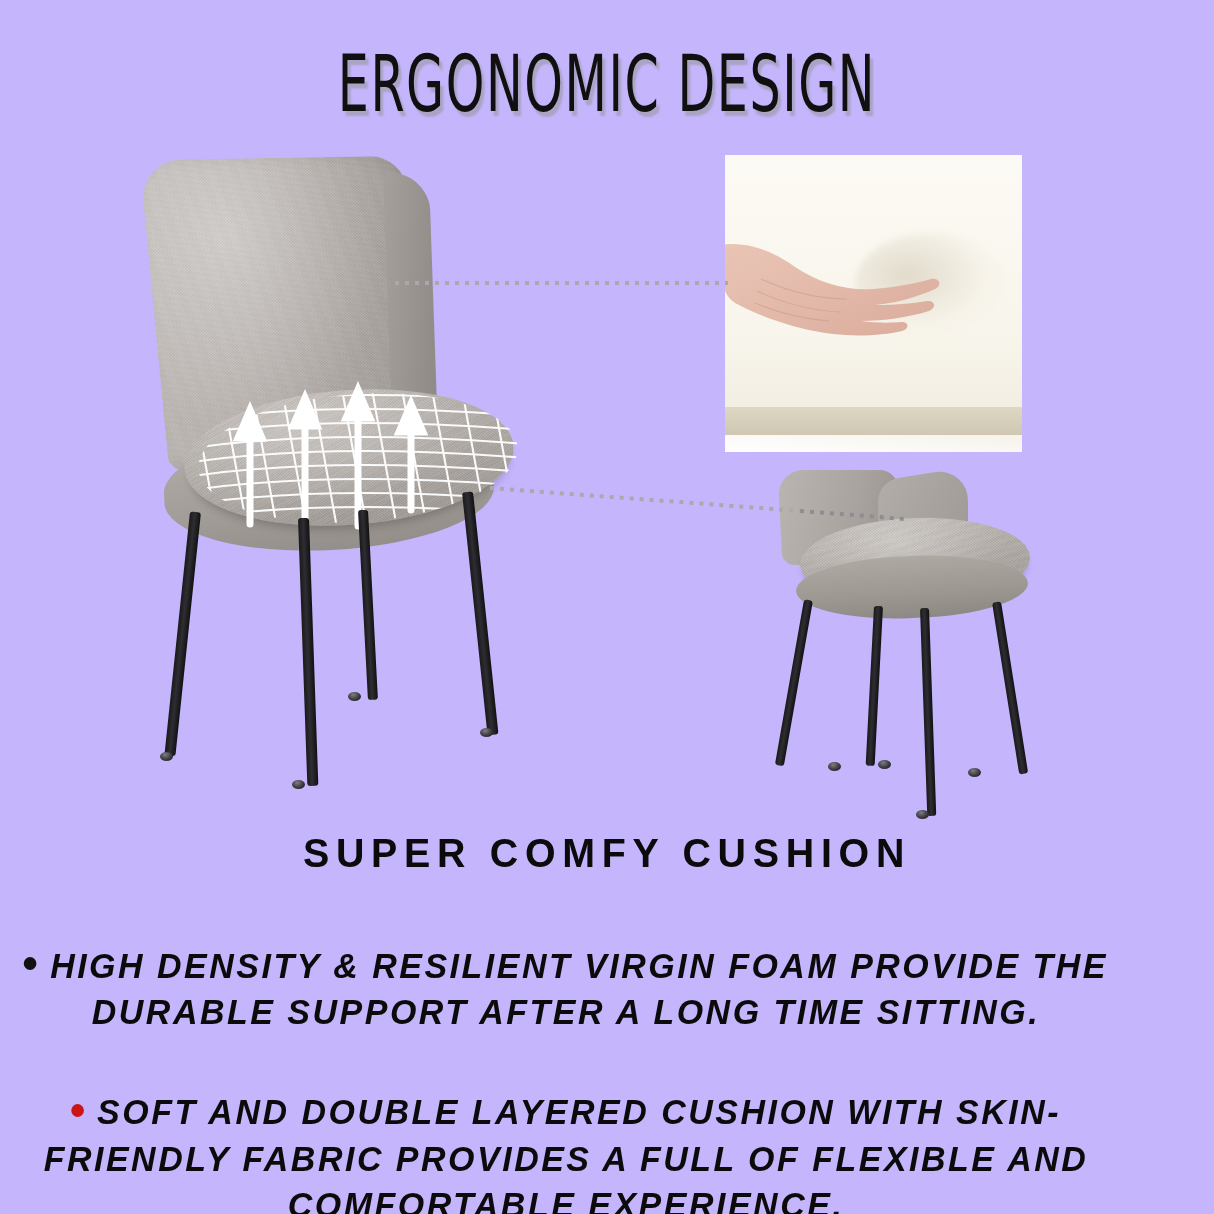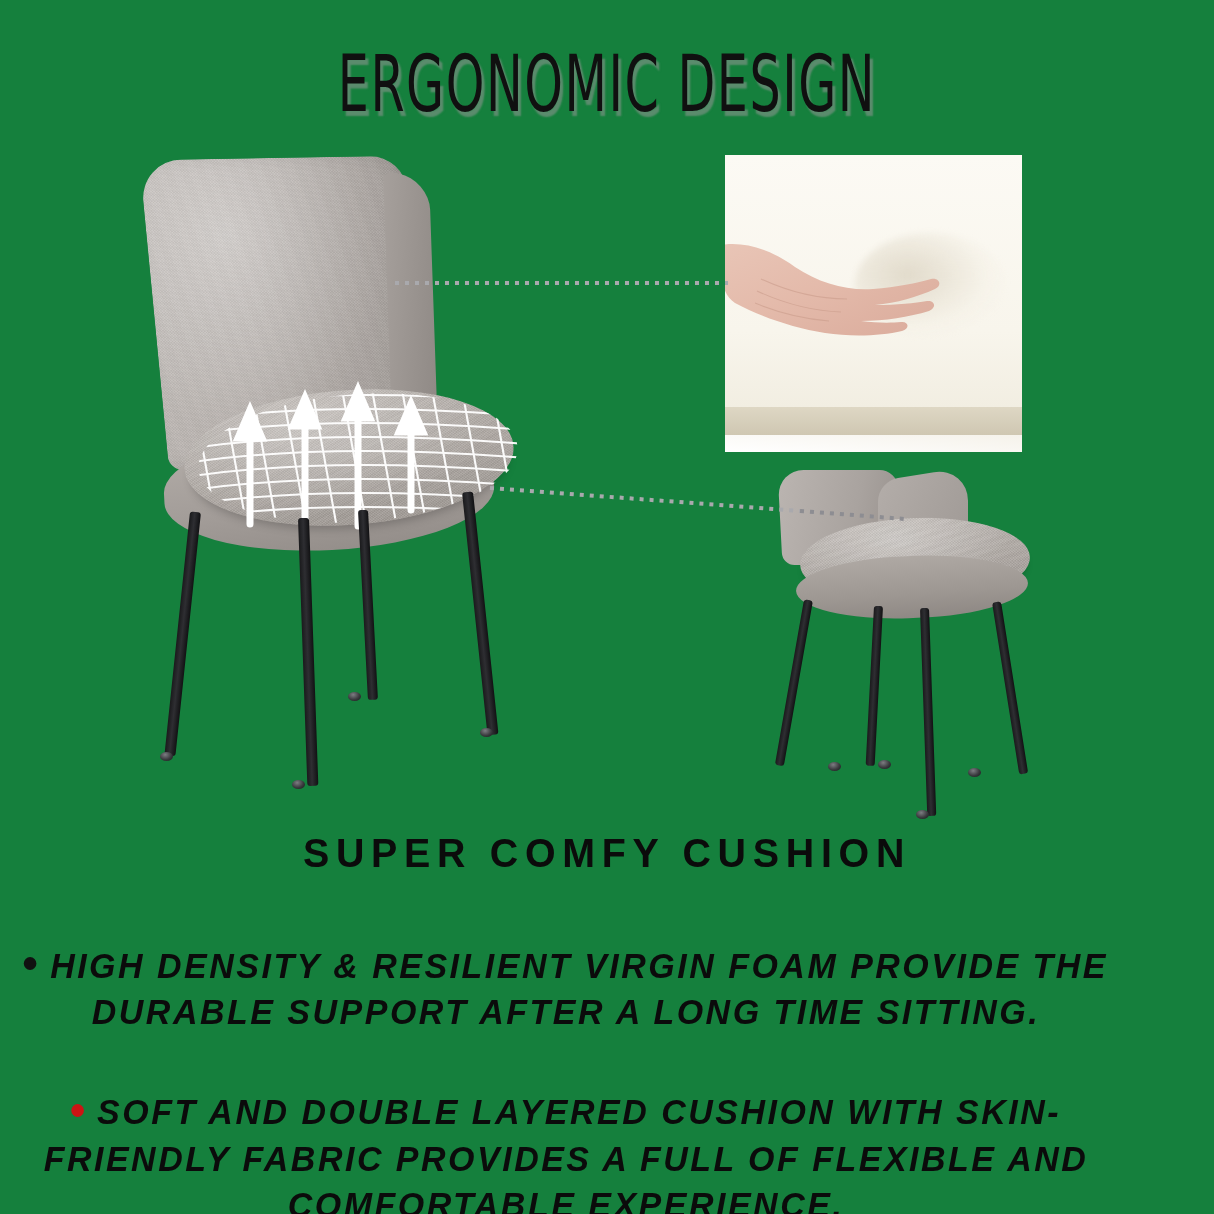--- a/index.html
+++ b/index.html
@@ -10,21 +10,21 @@
     background: #ffffff;
     font-family: "Liberation Sans", sans-serif;
     overflow: hidden;
     position: relative;
   }
 
   .page {
     position: relative;
     width: 1214px;
     height: 1214px;
-    background: #15803d;
+    background: #c4b5fd;
   }
 
   
   .title {
     position: absolute;
     top: 38px;
     left: 0;
     width: 1214px;
     text-align: center;
     font-family: "DejaVu Sans Condensed", "Liberation Sans Narrow", "Liberation Sans", sans-serif;

